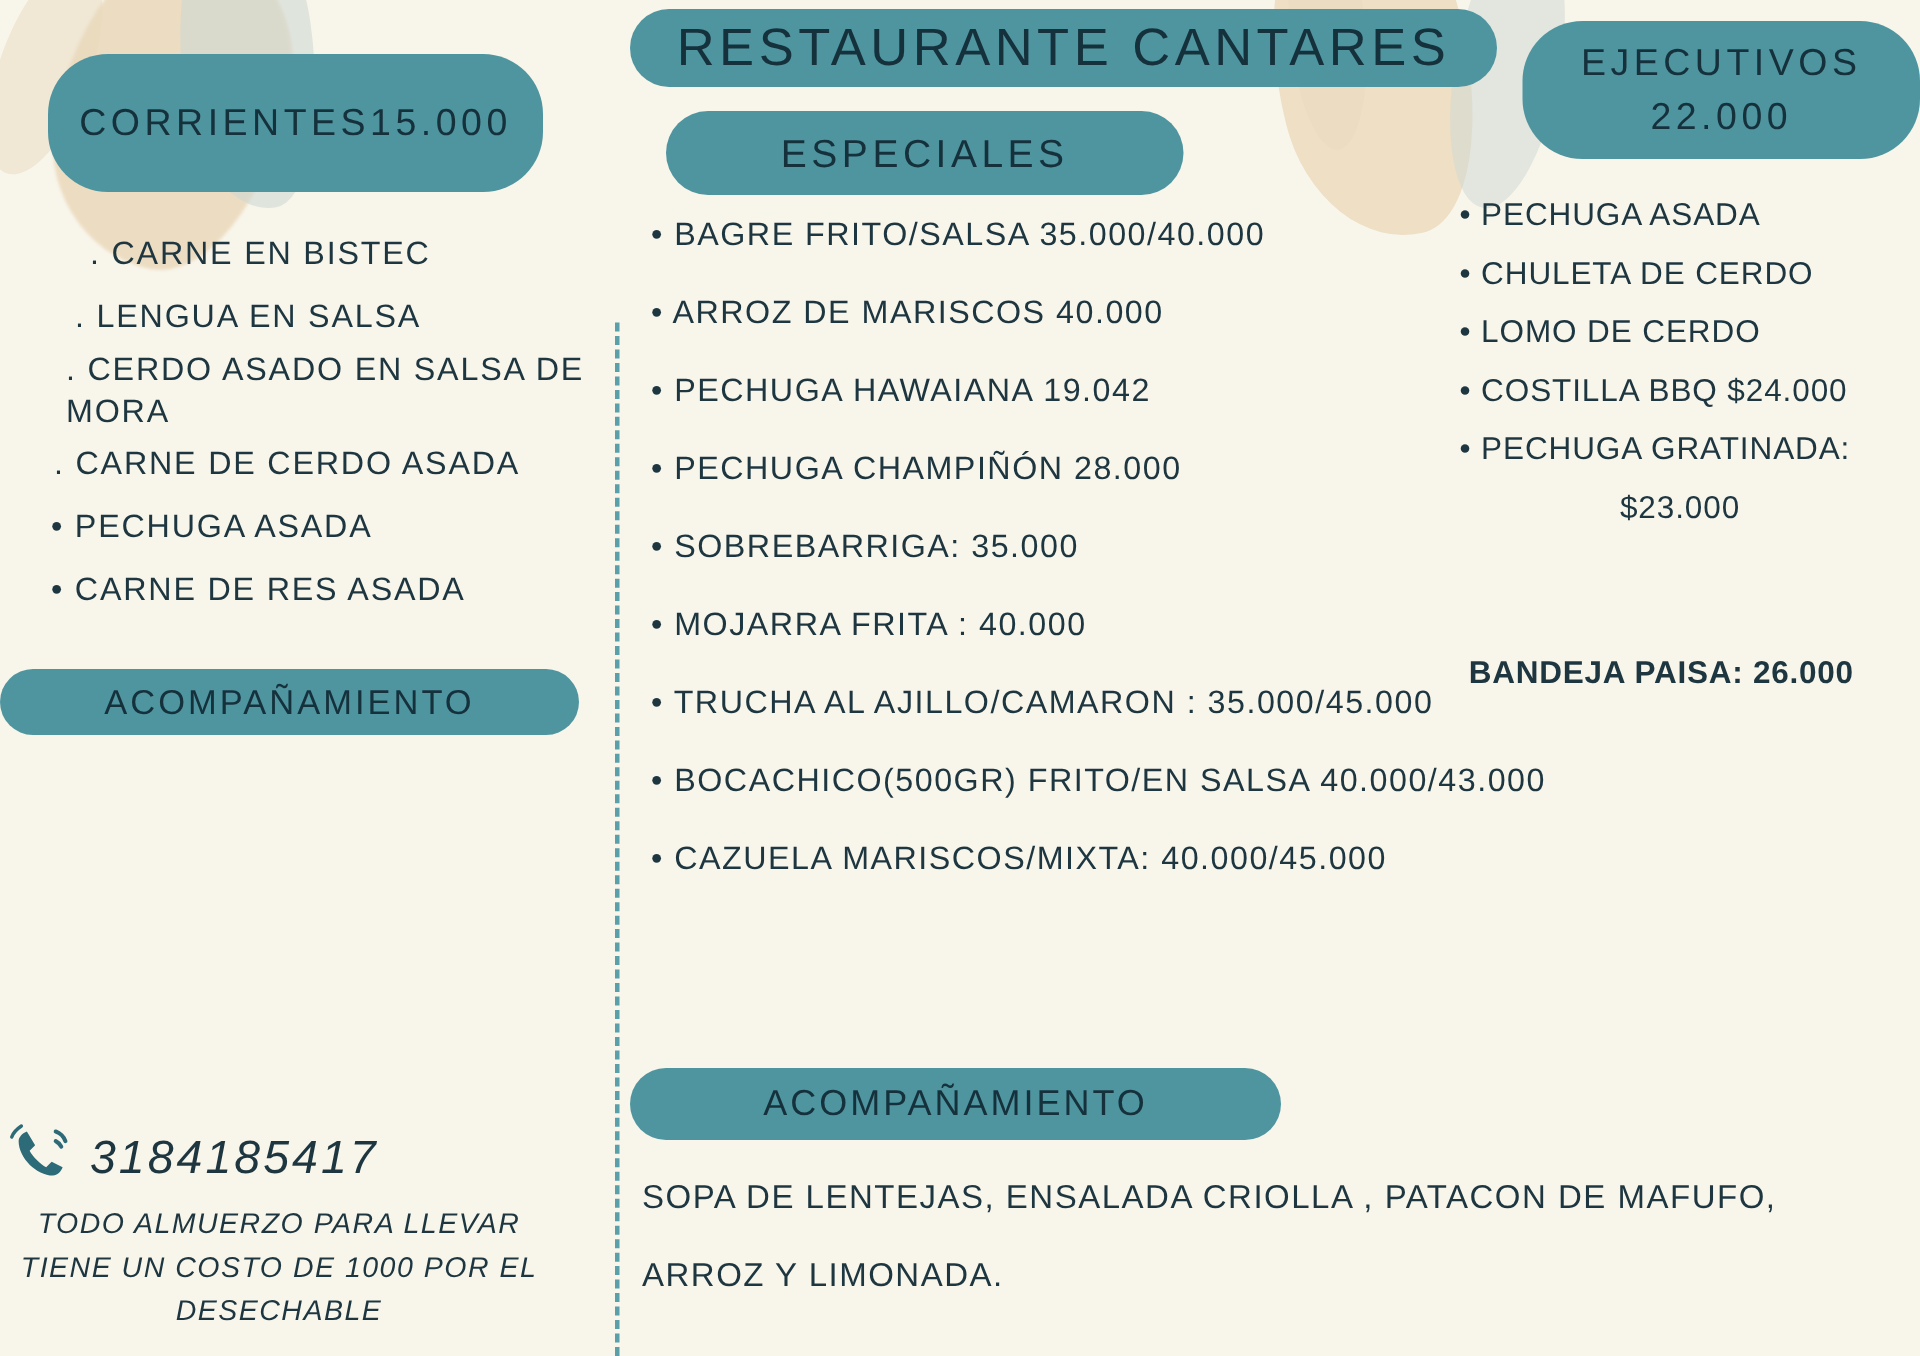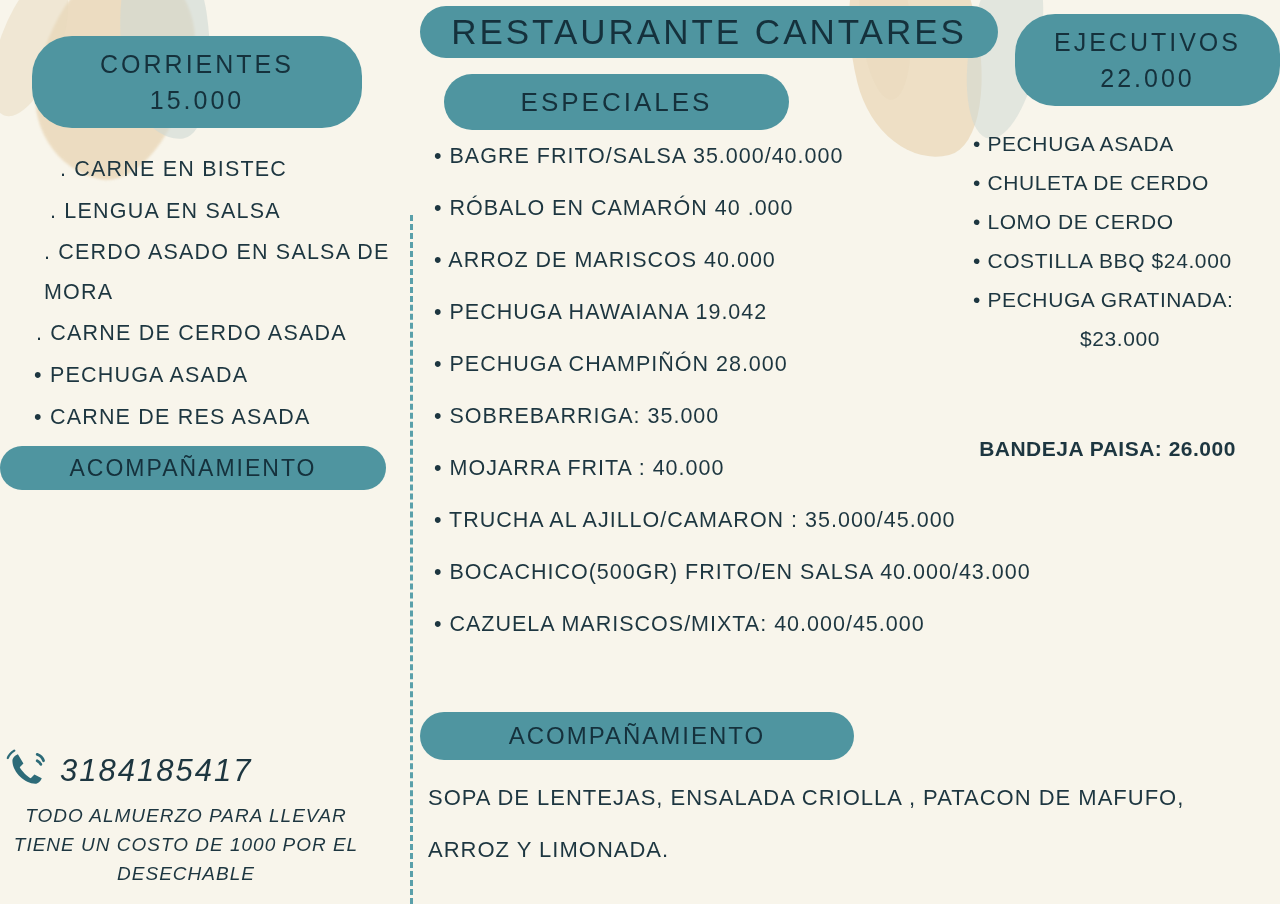--- a/index.html
+++ b/index.html
@@ -83,32 +83,32 @@
 
   
   #col-left {
     position: absolute;
     left: 0; top: 0; width: 400px; height: 904px;
     padding: 0 14px;
   }
   #corrientes-pill {
     position: absolute; left: 32px; top: 36px;
     width: 330px; height: 92px;
-    flex-direction: column;
+    flex-direction: row;
     font-size: 25px; line-height: 36px;
     letter-spacing: 3px;
   }
   #corrientes-list {
     position: absolute; left: 8px; top: 148px; width: 388px;
     font-size: 21.5px;
     line-height: 42px;
     letter-spacing: 1.2px;
   }
   #corrientes-list .li { white-space: nowrap; }
-  #corrientes-list .li.wrap { white-space: normal; line-height: 40px; }
+  #corrientes-list .li.wrap { white-space: normal; line-height: 28px; }
 
   #acomp-pill-left {
     position: absolute; left: 0px; top: 446px;
     width: 386px; height: 44px;
     font-size: 23px; letter-spacing: 2px;
   }
   #acomp-text-left {
     position: absolute; left: 4px; top: 502px; width: 392px;
     font-size: 21.5px; line-height: 45px; letter-spacing: 1px;
   }
@@ -235,21 +235,20 @@
     </div>
   </div>
 
   <div id="divider"></div>
 
   <div id="col-mid">
     <div class="pill" id="especiales-pill">ESPECIALES</div>
 
     <div id="especiales-list">
       <span class="li">• BAGRE FRITO/SALSA 35.000/40.000</span>
-      <span class="li">• RÓBALO EN CAMARÓN 40 .000</span>
       <span class="li">• ARROZ DE MARISCOS 40.000</span>
       <span class="li">• PECHUGA HAWAIANA 19.042</span>
       <span class="li">• PECHUGA  CHAMPIÑÓN 28.000</span>
       <span class="li">• SOBREBARRIGA: 35.000</span>
       <span class="li">• MOJARRA FRITA  : 40.000</span>
       <span class="li">• TRUCHA AL AJILLO/CAMARON : 35.000/45.000</span>
       <span class="li">• BOCACHICO(500GR) FRITO/EN SALSA 40.000/43.000</span>
       <span class="li">• CAZUELA MARISCOS/MIXTA: 40.000/45.000</span>
     </div>
 

